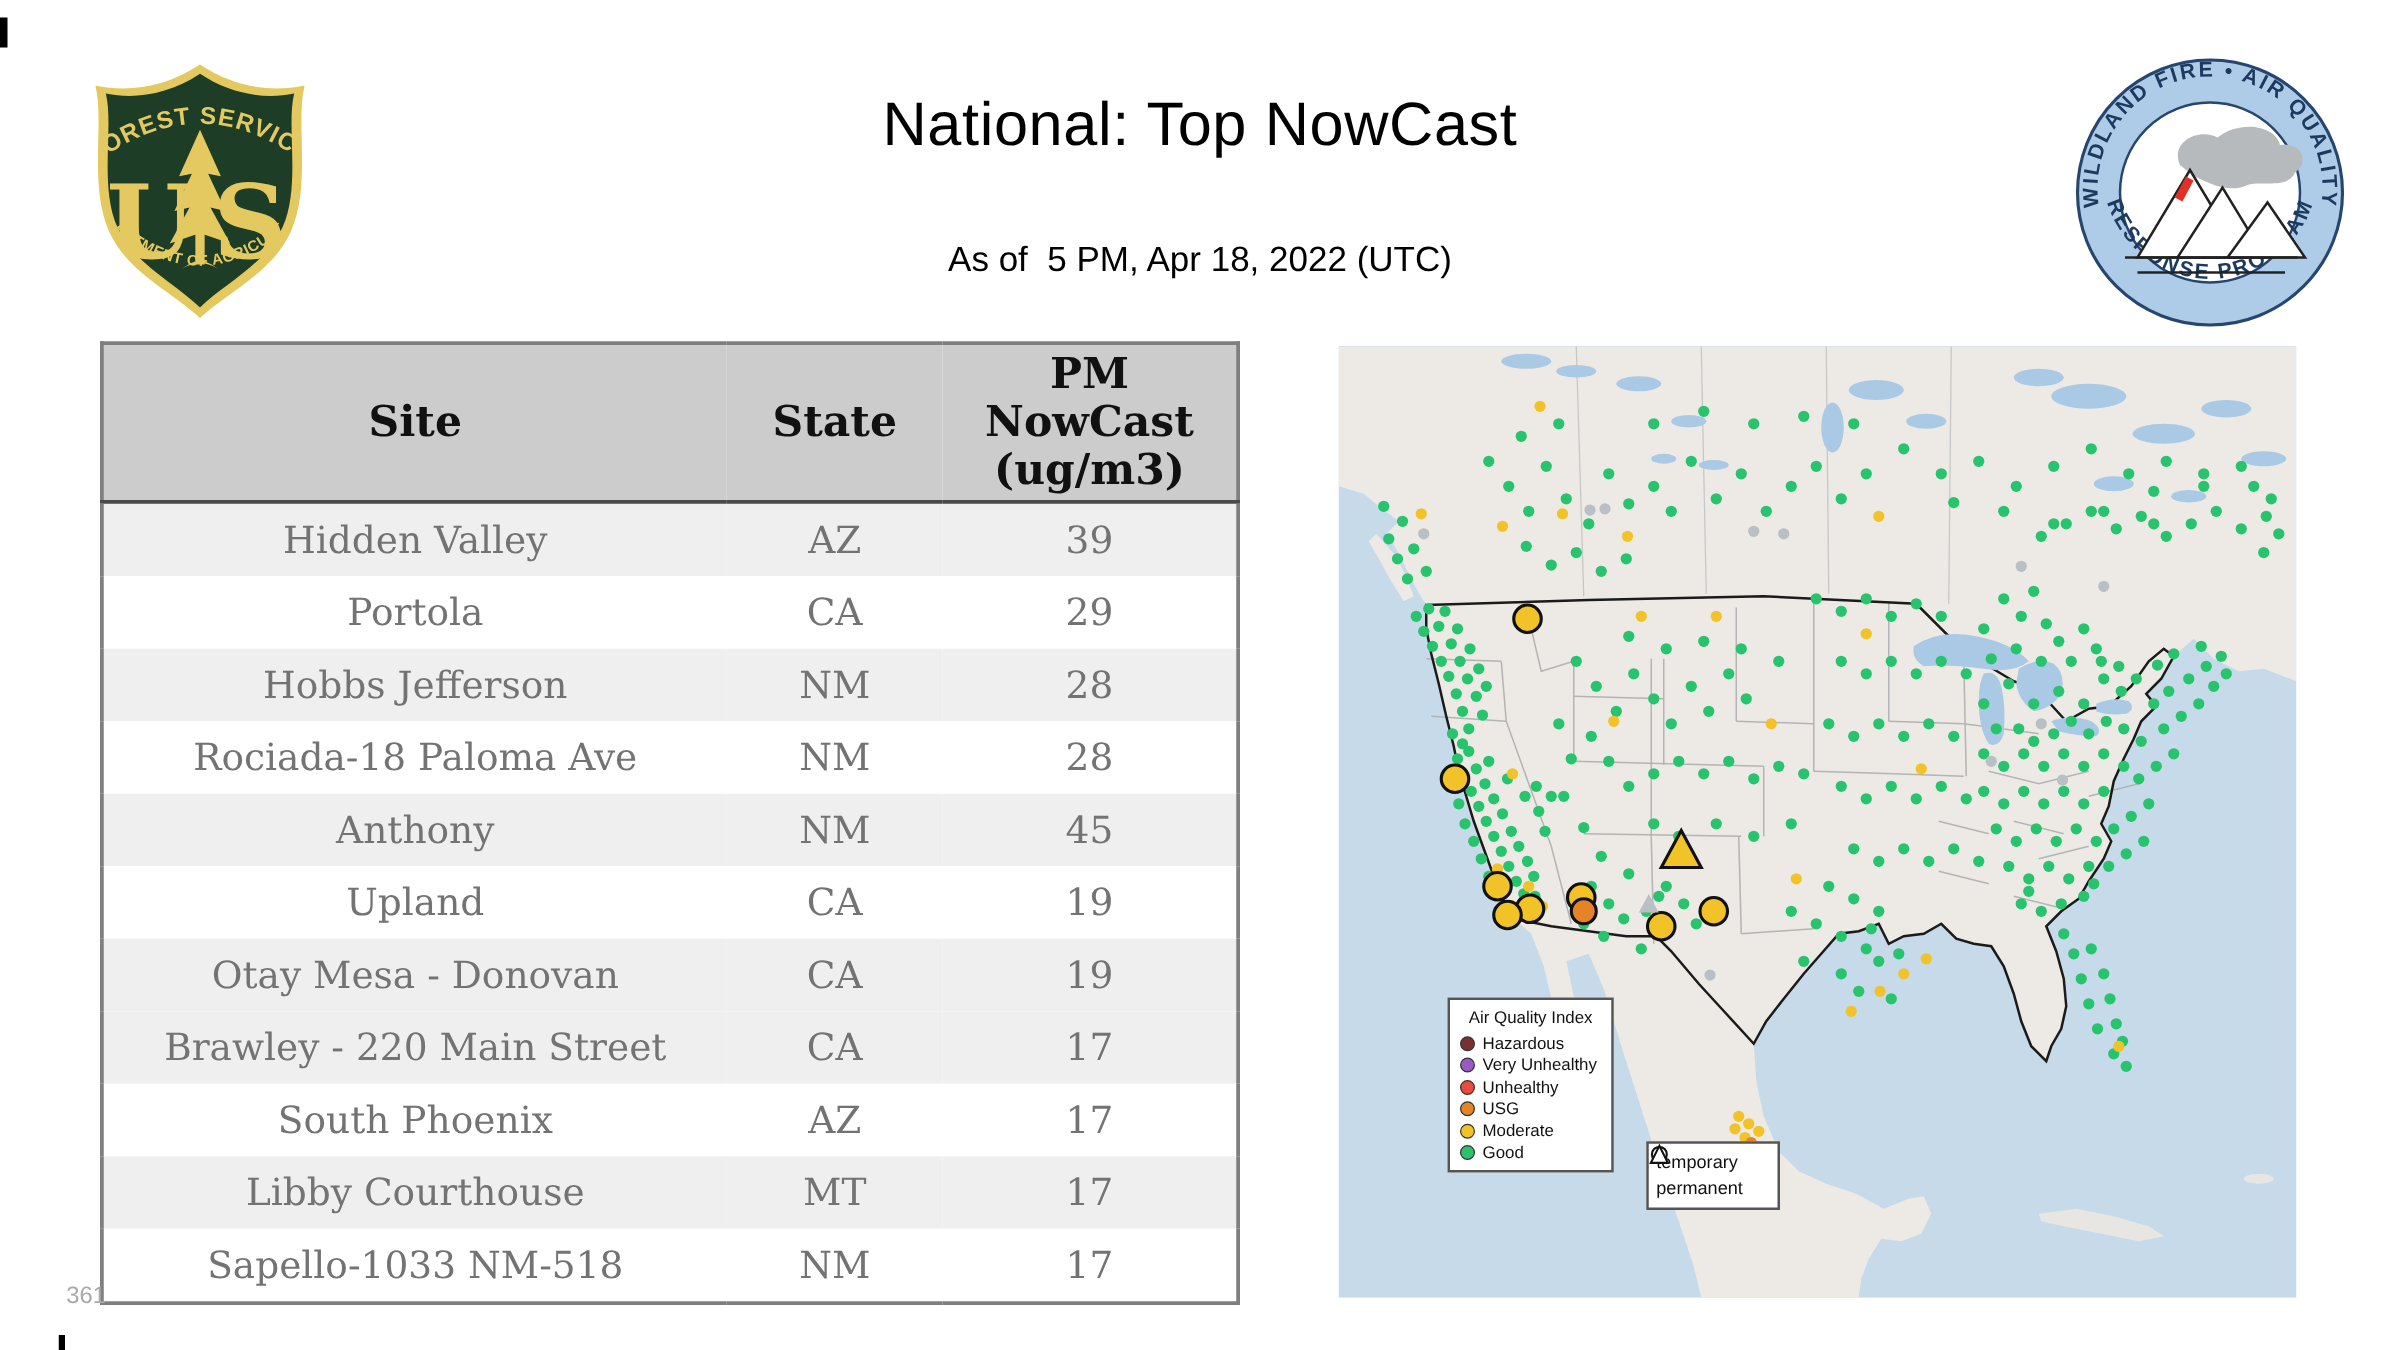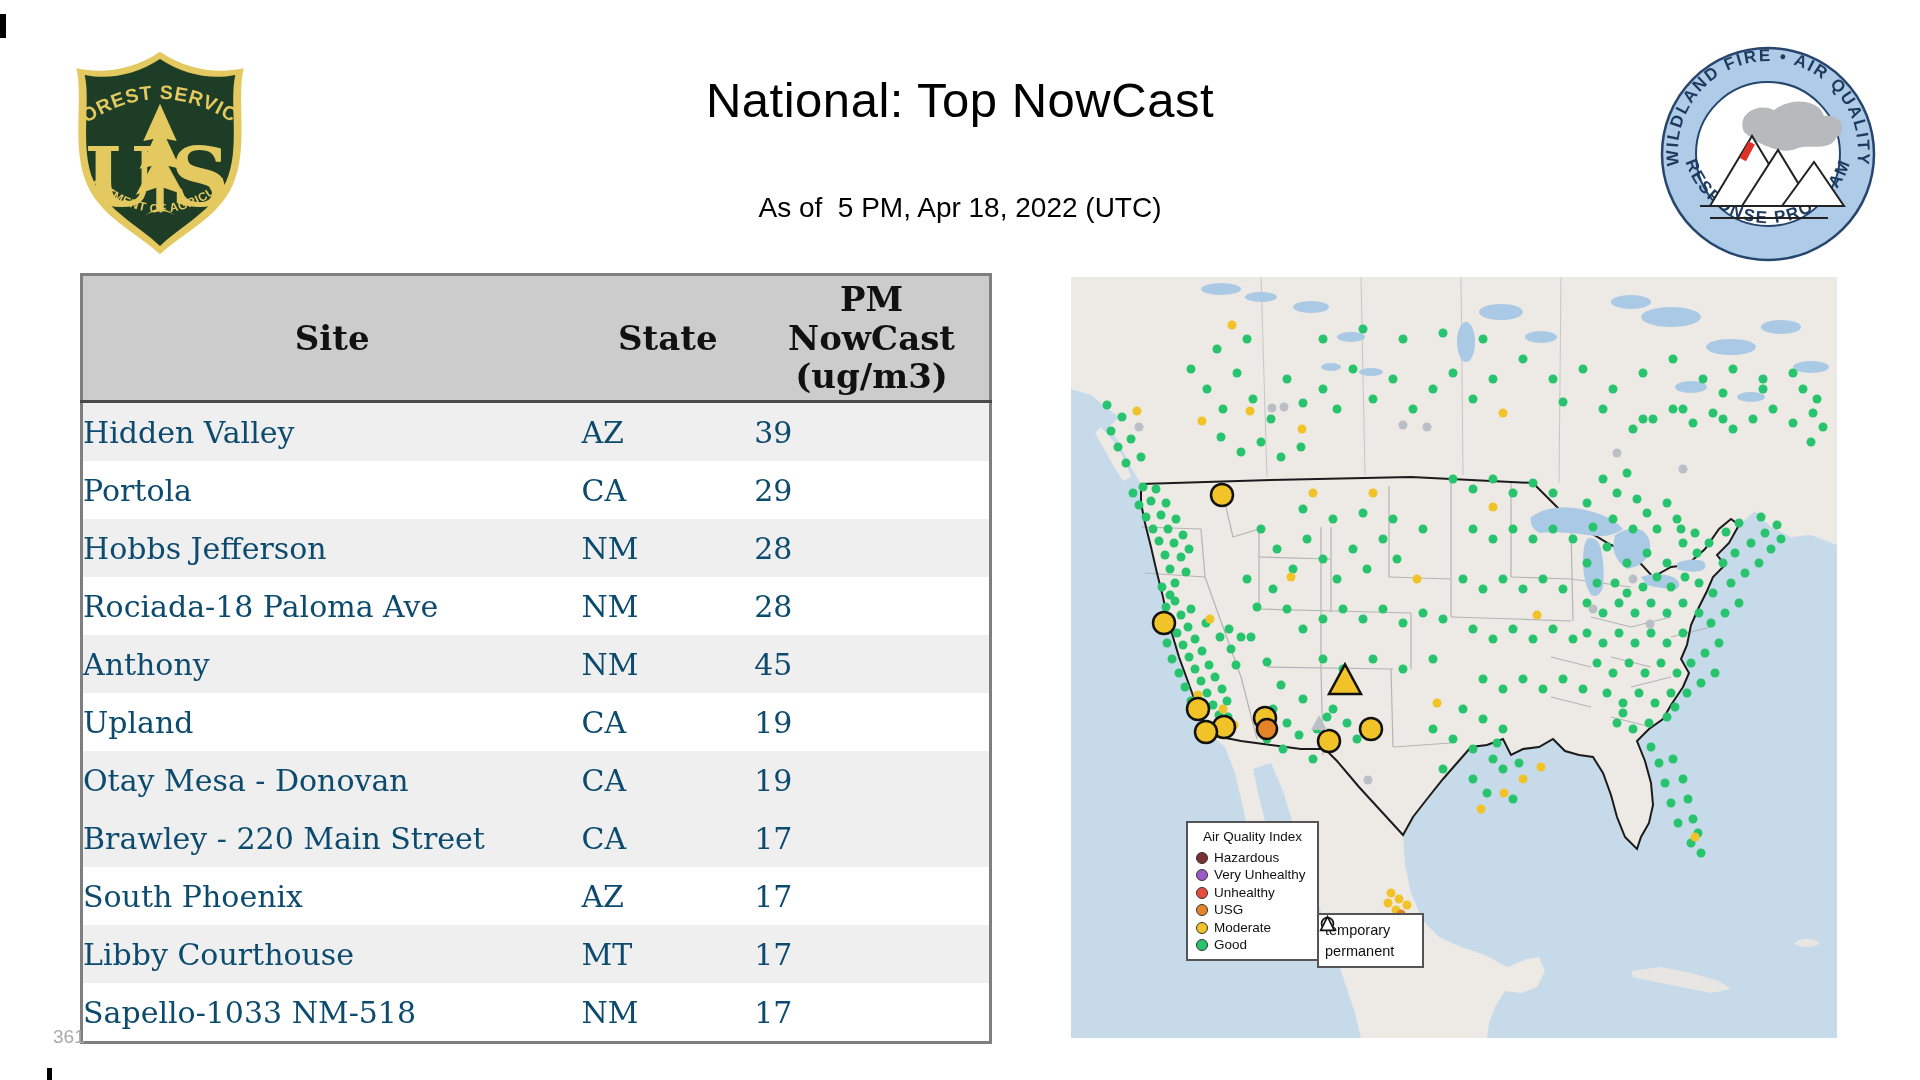--- a/index.html
+++ b/index.html
@@ -24,40 +24,40 @@
     font-family:"DejaVu Serif",serif;
     border:3px solid #7f7f7f;
   }
   #nowcast-table th{
     background:#cccccc;height:124px;vertical-align:middle;
     font-size:34px;font-weight:bold;color:#111;
     border-bottom:3px solid #4a4a4a;padding:0;
   }
   #nowcast-table th .wrap3{display:inline-block;width:175px;line-height:1.12;}
   #nowcast-table td{
-    height:58px;text-align:left;font-size:30px;color:#0c4a6e;
+    height:58px;text-align:center;font-size:30px;color:#737373;
     padding:0;vertical-align:middle;
   }
   #nowcast-table tr.even td{background:#efefef;}
   #nowcast-table tr.odd td{background:#ffffff;}
   .col-site{width:55%;}
   .col-state{width:19%;}
   .col-value{width:26%;}
   
   #map{
     left:1071px;top:277px;width:766px;height:761px;
     background:#c6daea;overflow:hidden;
   }
   #map svg{position:absolute;left:0;top:0;}
   .legend-box{
     position:absolute;background:#ffffff;border:2px solid #555;
     color:#111;font-size:13.5px;line-height:1.32;
     box-sizing:border-box;padding:5px 8px 6px 8px;
   }
-  #aqi-legend{left:87px;top:544px;width:133px;height:140px;margin-left:28px;}
+  #aqi-legend{left:87px;top:521px;width:133px;height:140px;}
   #aqi-legend .lg-title{text-align:center;margin-bottom:3px;font-size:13.5px;}
   .lg-item{display:flex;align-items:center;height:17.5px;}
   .lg-dot{
     width:12px;height:12px;border-radius:50%;
     border:1.6px solid #333;margin-right:6px;flex:0 0 auto;box-sizing:border-box;
   }
   #type-legend{left:246px;top:636px;width:107px;height:55px;padding:5px 6px;}
   #type-legend .lg-item{height:21px;font-size:14.5px;}
   .lg-shape{width:17px;height:17px;margin-right:5px;flex:0 0 auto;}
   

